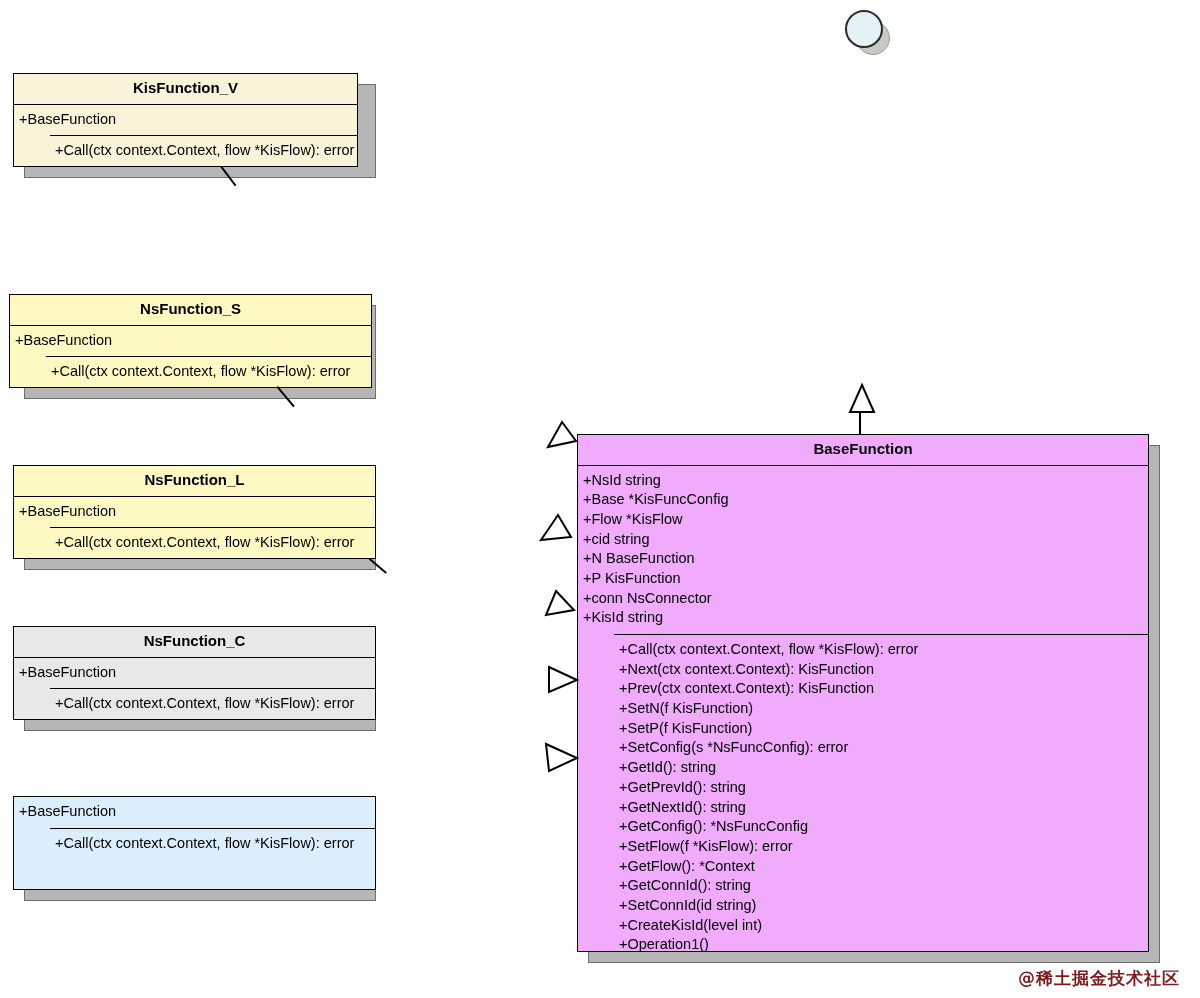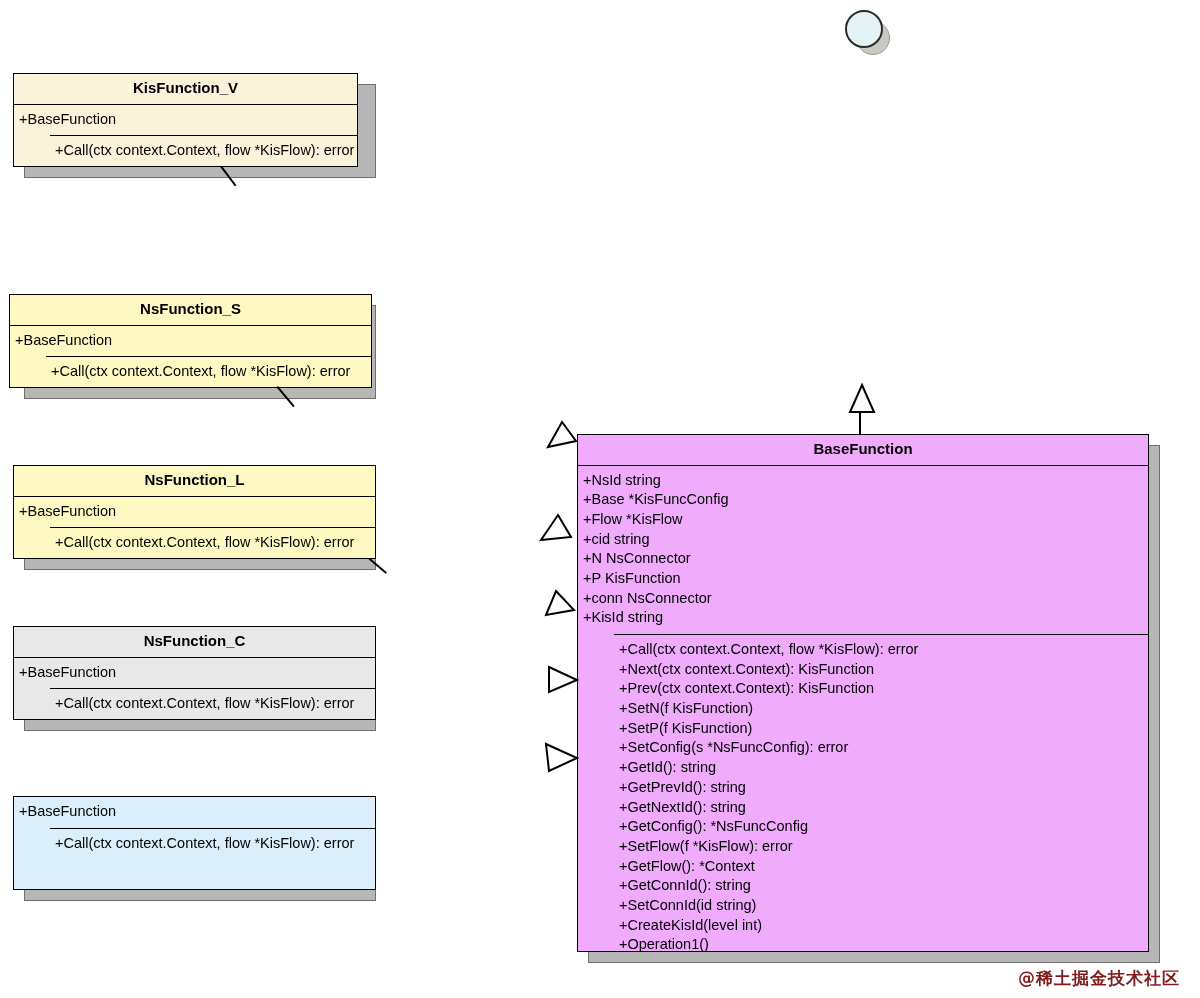--- a/index.html
+++ b/index.html
@@ -186,21 +186,21 @@
   </div>
 
   <div class="uml-shadow" style="left:588px; top:445px; width:572px; height:518px;"></div>
   <div class="uml-class" id="box-basefunction" style="left: 577px; top: 434px; width: 572px; height: 518px; background: #f0abfc;">
     <div class="uml-title">BaseFunction</div>
     <div class="uml-section base-attrs" id="base-attrs">
         <div class="row">+NsId string</div>
         <div class="row">+Base *KisFuncConfig</div>
         <div class="row">+Flow *KisFlow</div>
         <div class="row">+cid string</div>
-        <div class="row">+N NsConnector</div>
+        <div class="row">+N BaseFunction</div>
         <div class="row">+P KisFunction</div>
         <div class="row">+conn NsConnector</div>
         <div class="row">+KisId string</div>
       </div>
     <div class="uml-section base-methods" id="base-methods">
         <div class="row">+Call(ctx context.Context, flow *KisFlow): error</div>
         <div class="row">+Next(ctx context.Context): KisFunction</div>
         <div class="row">+Prev(ctx context.Context): KisFunction</div>
         <div class="row">+SetN(f KisFunction)</div>
         <div class="row">+SetP(f KisFunction)</div>

